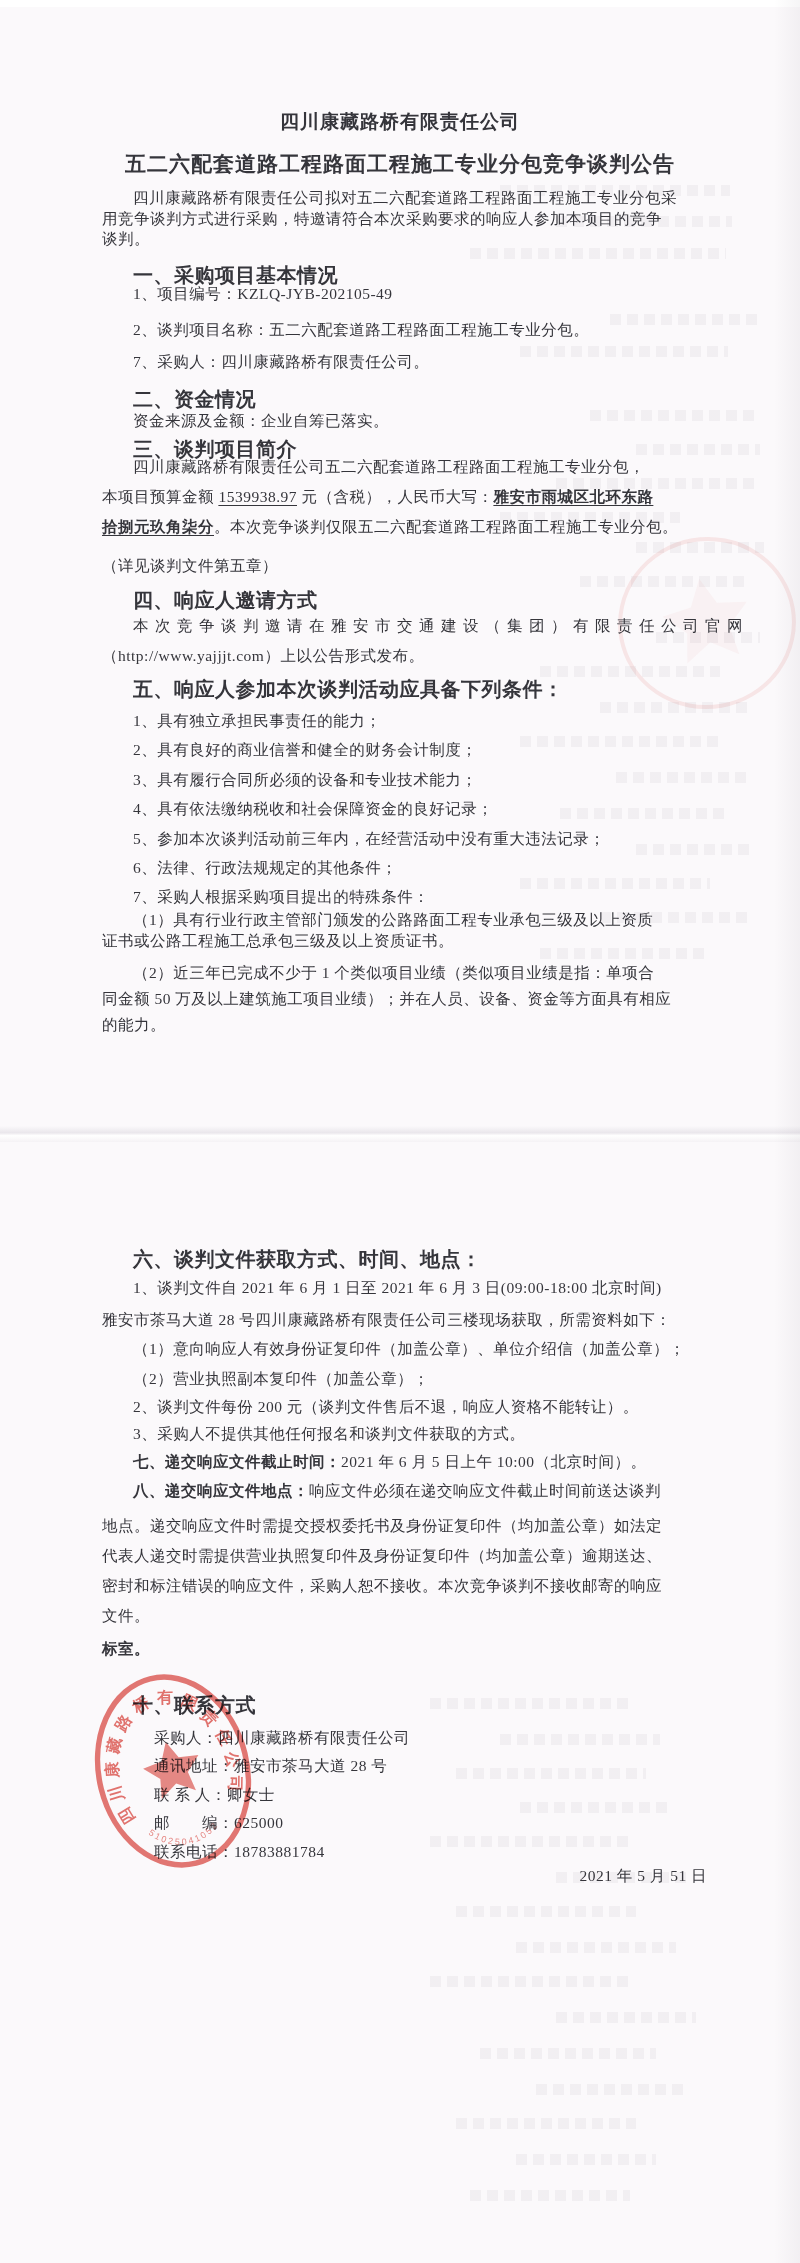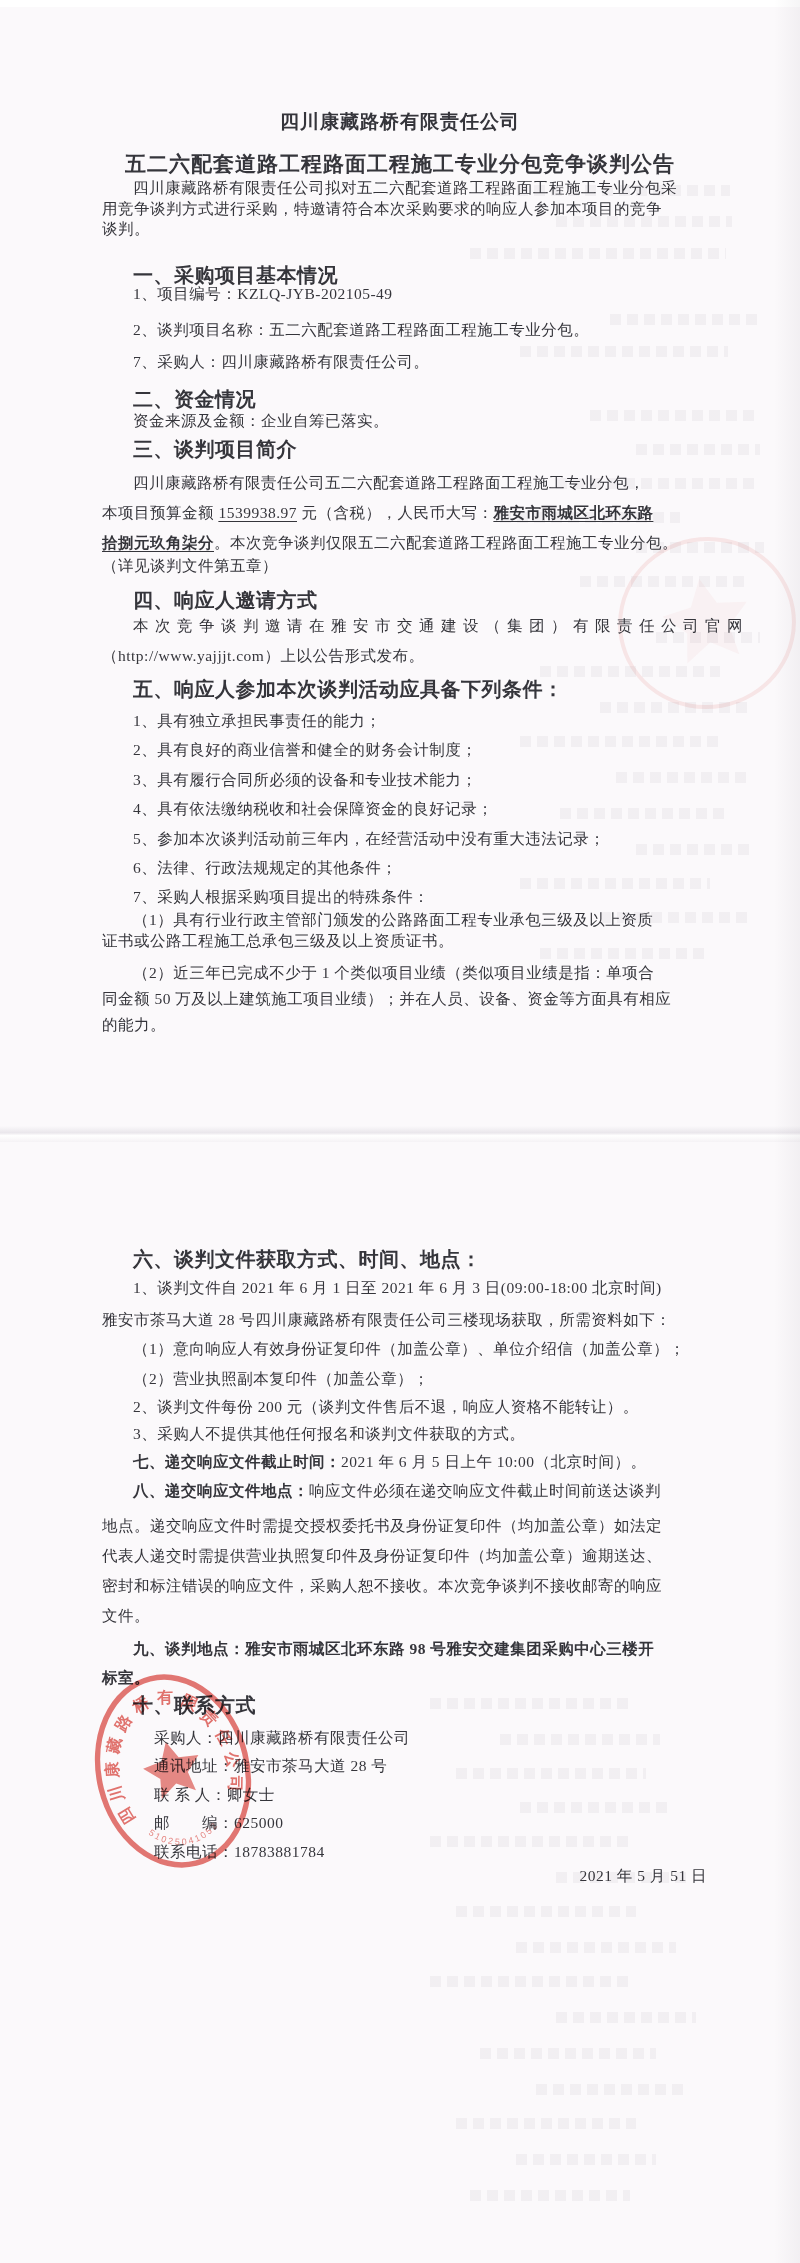--- a/index.html
+++ b/index.html
@@ -16,21 +16,21 @@
   .sheet-gap{position:absolute;left:0;top:1126px;width:800px;height:16px;
     background:linear-gradient(180deg,rgba(190,184,196,.0) 0,rgba(190,184,196,.28) 42%,#ffffff 60%,rgba(190,184,196,.10) 100%);}
   .abs{position:absolute;}
   .col{left:102px;width:636px;}
   .ln{display:block;white-space:nowrap;}
   .ind{padding-left:31px;}
   .b{font-weight:700;}
   .center{left:0;width:800px;text-align:center;}
   .t1{top:109px;font-size:19px;font-weight:700;letter-spacing:1px;}
   .t2{top:150px;font-size:21px;font-weight:700;letter-spacing:1px;}
-  .intro{top:178px;line-height:20.5px;}
+  .intro{top:188px;line-height:20.5px;}
   .h-sec{font-size:20px;font-weight:700;}
   .u{text-decoration:underline;text-underline-offset:3px;}
   .fill{letter-spacing:6.5px;}
   .contact{left:154px;width:500px;top:1724px;line-height:28.4px;}
   .date{top:1866px;left:0;width:707px;text-align:right;}
   .bleed{position:absolute;height:11px;opacity:.42;filter:blur(.6px);
     background:repeating-linear-gradient(90deg,rgba(138,128,142,.20) 0 11px,rgba(138,128,142,0) 11px 17px);}
   svg{display:block;}
   .seal{mix-blend-mode:multiply;}
 </style>
@@ -98,21 +98,21 @@
 
   <div class="abs col h-sec ln ind" style="top:262px">一、采购项目基本情况</div>
   <div class="abs col ln ind" style="top:284px">1、项目编号：KZLQ-JYB-202105-49</div>
   <div class="abs col ln ind" style="top:320px">2、谈判项目名称：五二六配套道路工程路面工程施工专业分包。</div>
   <div class="abs col ln ind" style="top:352px">7、采购人：四川康藏路桥有限责任公司。</div>
 
   <div class="abs col h-sec ln ind" style="top:386px">二、资金情况</div>
   <div class="abs col ln ind" style="top:411px">资金来源及金额：企业自筹已落实。</div>
 
   <div class="abs col h-sec ln ind" style="top:436px">三、谈判项目简介</div>
-  <div class="abs col" style="top:468px;line-height:30px">
+  <div class="abs col" style="top:452px;line-height:30px">
     <span class="ln ind">四川康藏路桥有限责任公司五二六配套道路工程路面工程施工专业分包，</span>
     <span class="ln"><span>本项目预算金额 </span><span class="u">1539938.97</span><span> 元（含税），人民币大写：</span><span class="u b">雅安市雨城区北环东路</span></span>
     <span class="ln"><span class="u b">拾捌元玖角柒分</span><span>。本次竞争谈判仅限五二六配套道路工程路面工程施工专业分包。</span></span>
   </div>
   <div class="abs col ln" style="top:556px">（详见谈判文件第五章）</div>
 
   <div class="abs col h-sec ln ind" style="top:587px">四、响应人邀请方式</div>
   <div class="abs col ln ind fill" style="top:616px">本次竞争谈判邀请在雅安市交通建设（集团）有限责任公司官网</div>
   <div class="abs col ln" style="top:646px">（http://www.yajjjt.com）上以公告形式发布。</div>
 
@@ -152,21 +152,20 @@
 
   <div class="abs col ln ind" style="top:1481px"><span class="b">八、递交响应文件地点：</span><span>响应文件必须在递交响应文件截止时间前送达谈判</span></div>
   <div class="abs col" style="top:1511px;line-height:30px">
       <div class="ln">地点。递交响应文件时需提交授权委托书及身份证复印件（均加盖公章）如法定</div>
       <div class="ln">代表人递交时需提供营业执照复印件及身份证复印件（均加盖公章）逾期送达、</div>
       <div class="ln">密封和标注错误的响应文件，采购人恕不接收。本次竞争谈判不接收邮寄的响应</div>
       <div class="ln">文件。</div>
     </div>
 
   <div class="abs col b" style="top:1634px;line-height:29px">
-      <div class="ln ind">九、谈判地点：雅安市雨城区北环东路 98 号雅安交建集团采购中心三楼开</div>
       <div class="ln">标室。</div>
     </div>
 
   <div class="abs col h-sec ln ind" style="top:1692px">十、联系方式</div>
   <div class="abs contact">
       <div class="ln">采购人：四川康藏路桥有限责任公司</div>
       <div class="ln">通讯地址：雅安市茶马大道 28 号</div>
       <div class="ln">联 系 人：卿女士</div>
       <div class="ln">邮　　编：625000</div>
       <div class="ln">联系电话：18783881784</div>

